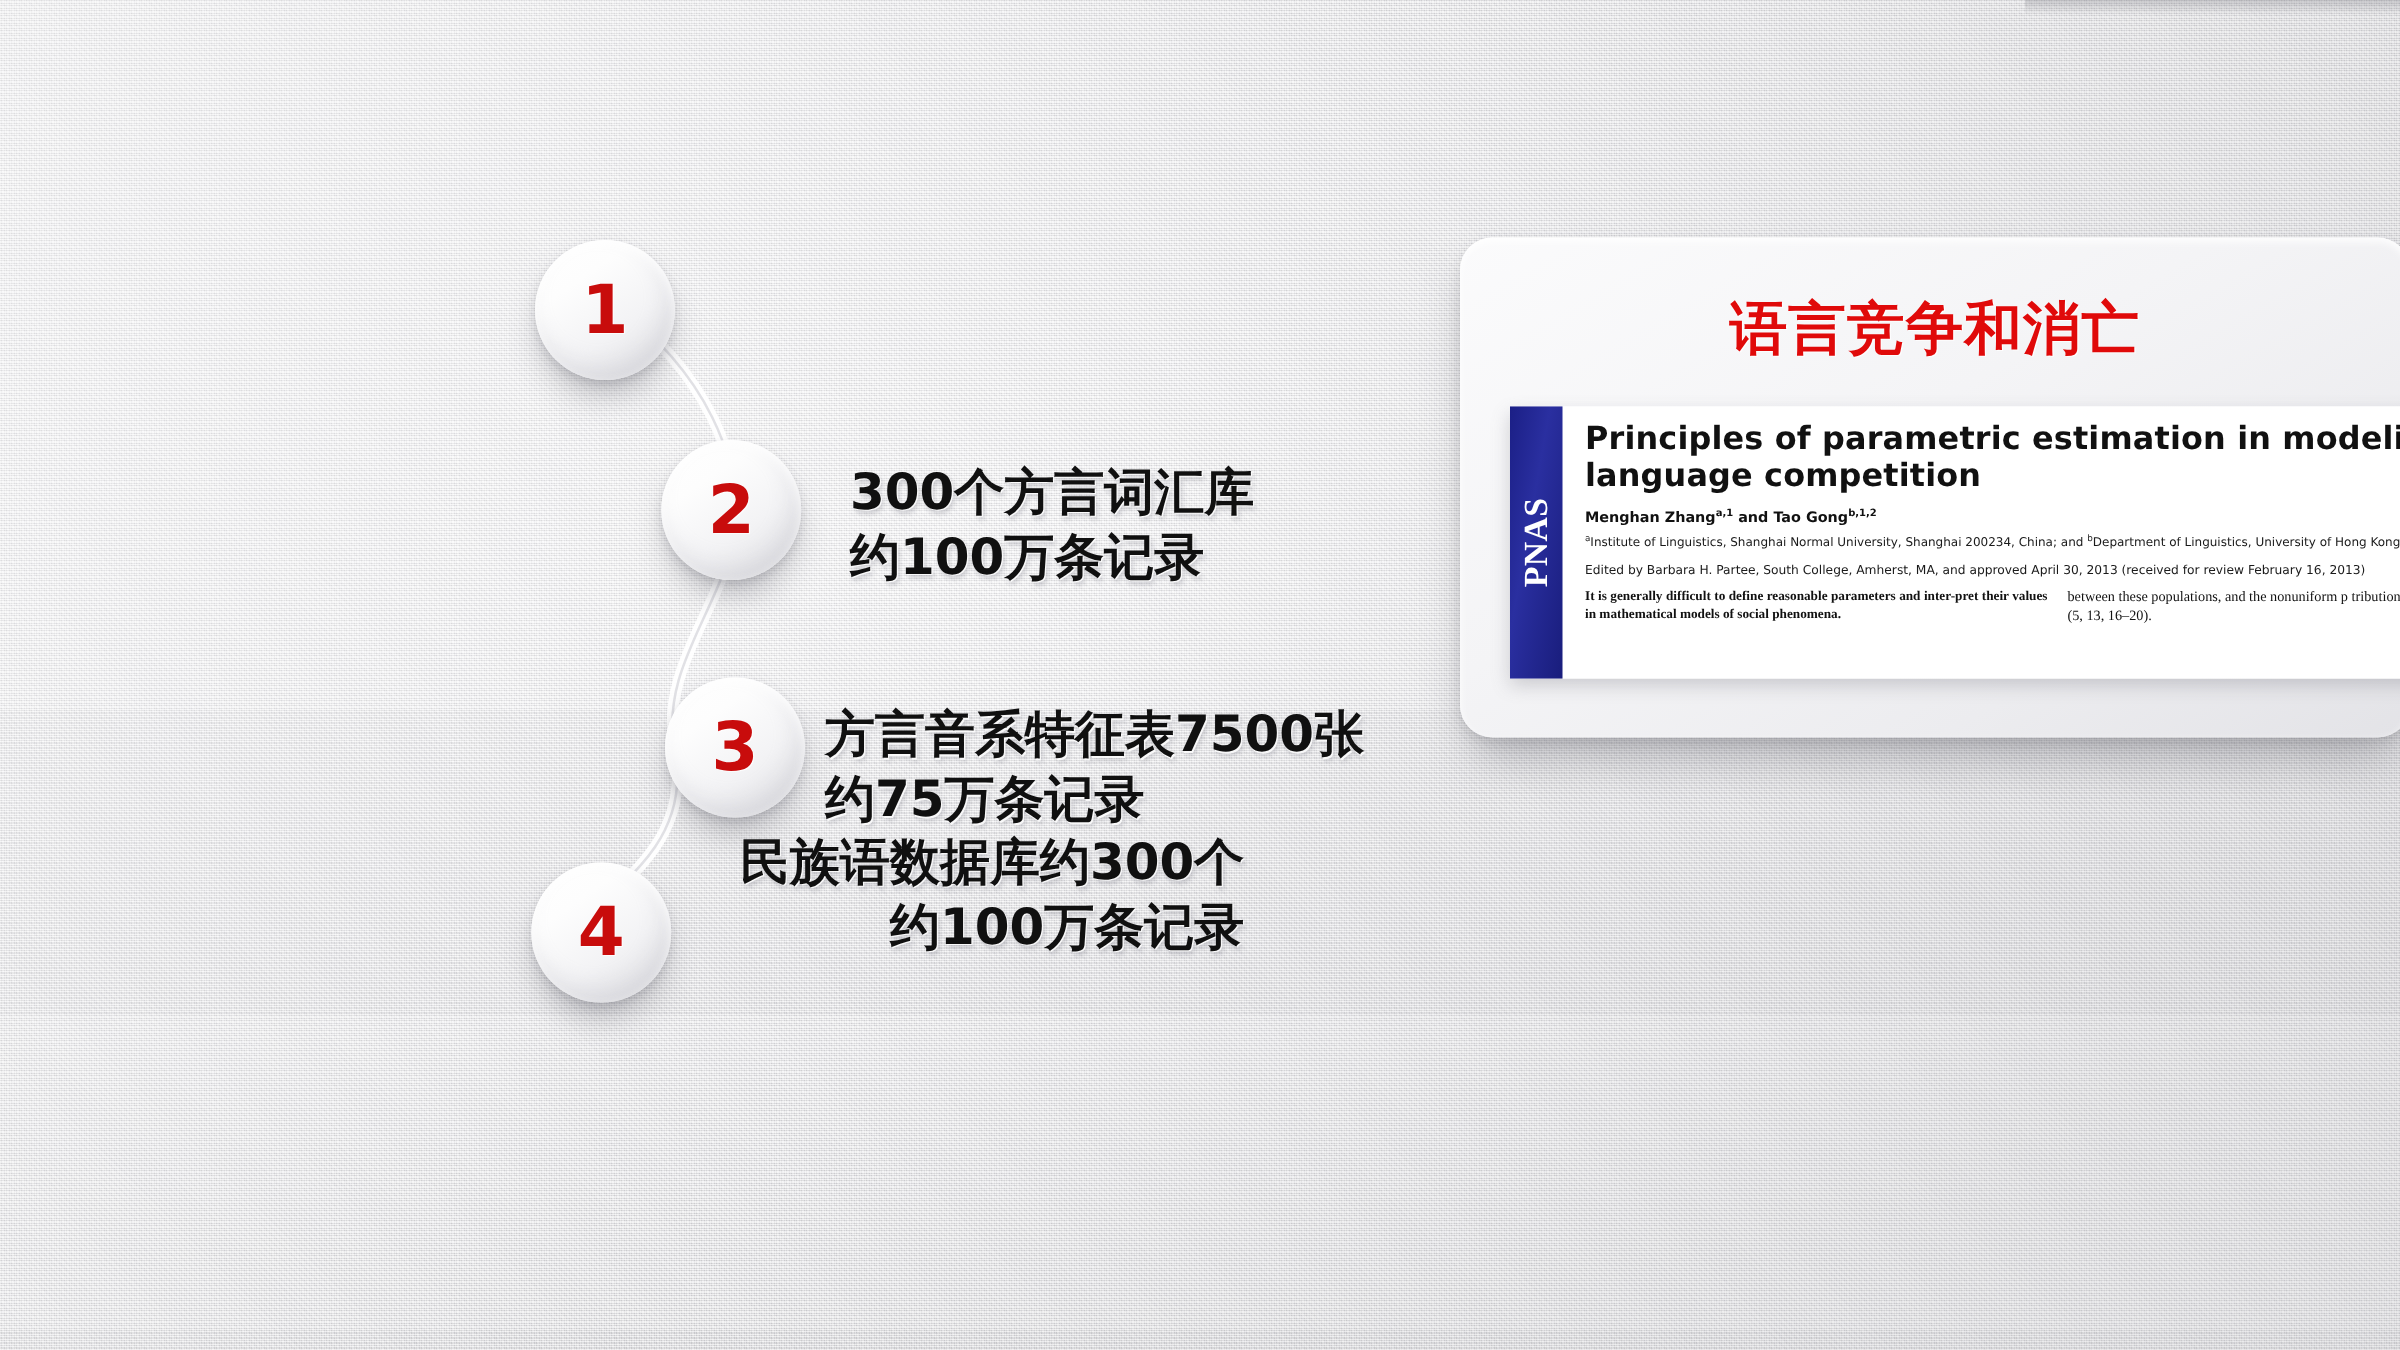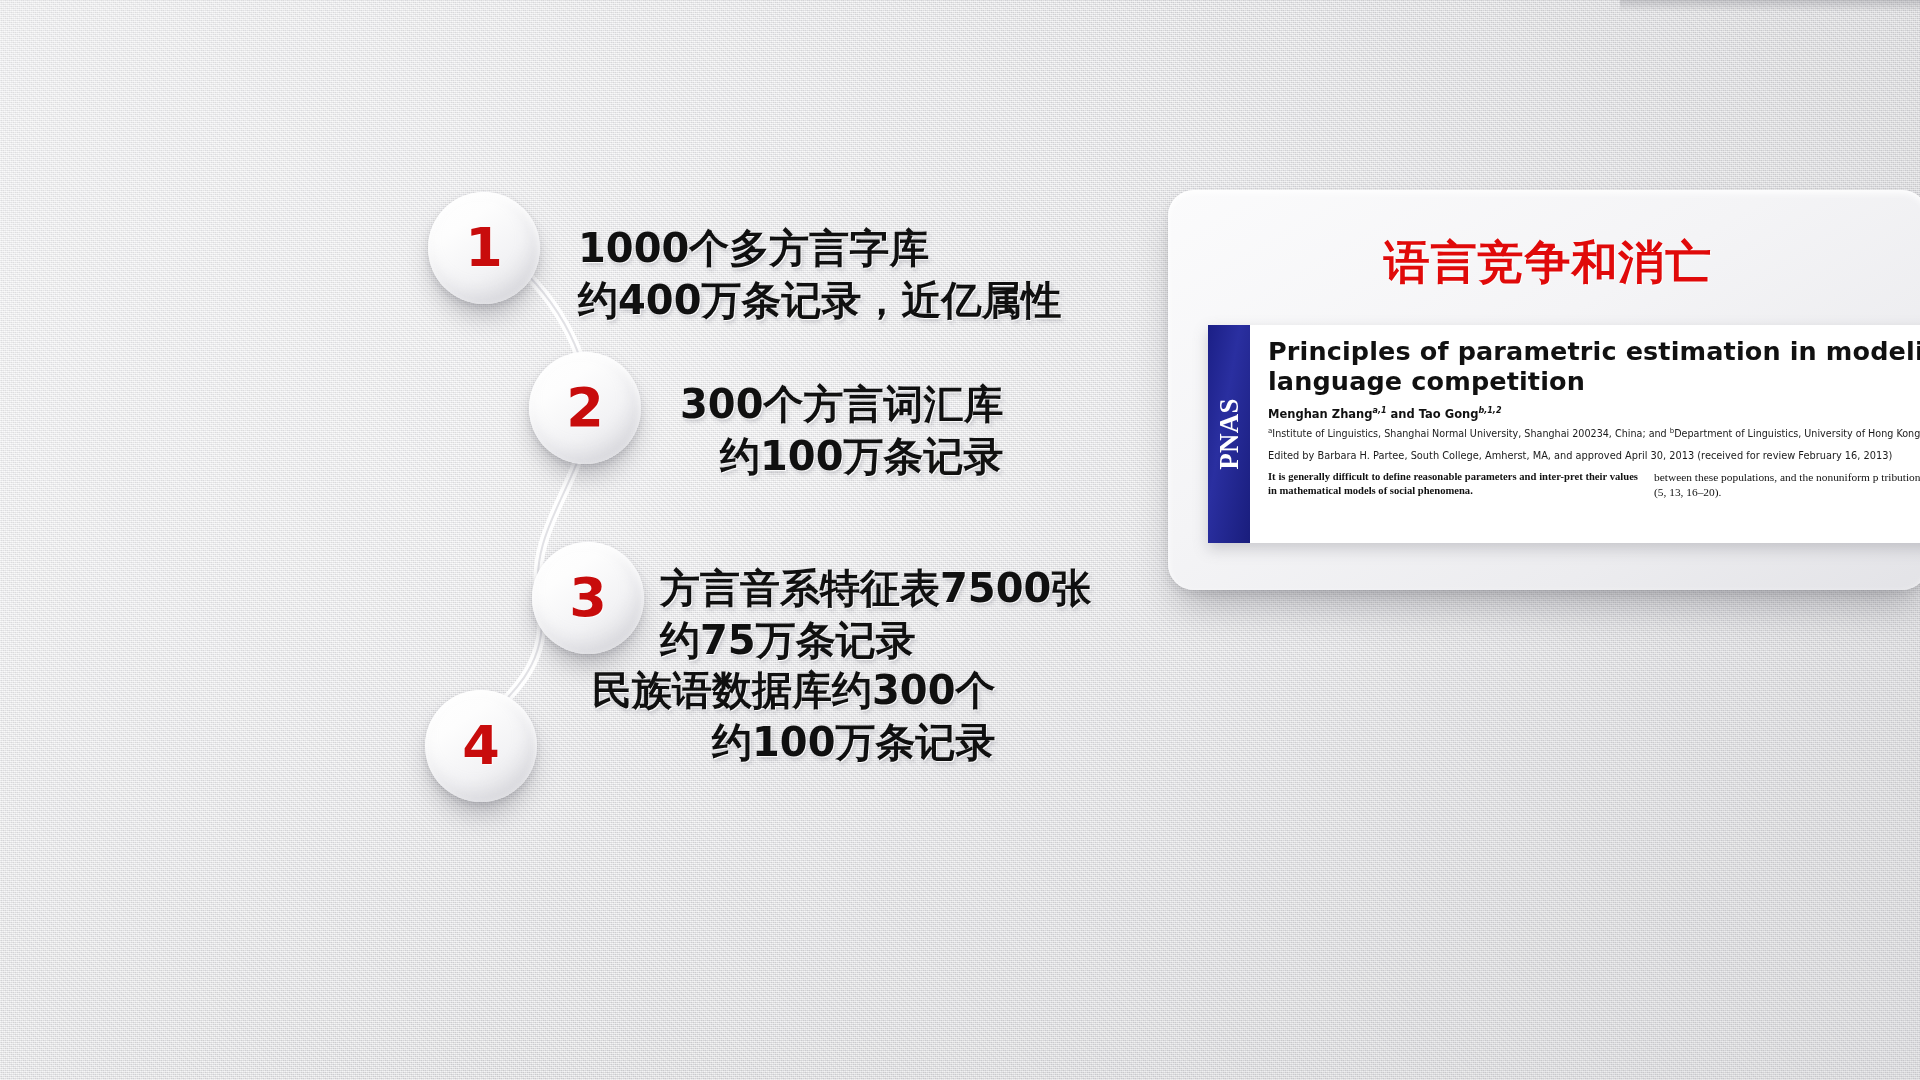--- a/index.html
+++ b/index.html
@@ -102,21 +102,21 @@
     position:absolute;z-index:5;
     color:#101010;
     font-weight:bold;
     font-size:40px;
     line-height:1.30;
     white-space:pre-line;
     text-shadow:1px 1px 0 rgba(255,255,255,.85), 2px 3px 4px rgba(140,140,150,.38);
     font-family:"DejaVu Sans","Liberation Sans",sans-serif;
   }
   .t1{left:578px;top:222px;}
-  .t2{left:680px;top:378px;text-align:right;}
+  .t2{left:680px;top:368px;}
   .t3{left:660px;top:562px;}
   .t4{left:592px;top:664px;text-align:right;}
 
   
   .paper-card{
     position:absolute;
     left:1168px;top:190px;width:760px;height:400px;
     border-radius:26px;
     background:linear-gradient(150deg,#fbfbfc 0%,#f4f4f6 42%,#ececef 74%,#e3e3e7 100%);
     box-shadow:
@@ -169,21 +169,21 @@
     line-height:1.17;
     letter-spacing:.005em;
     font-family:"DejaVu Sans","Liberation Sans",sans-serif;
     white-space:pre-line;
   }
   .ph-authors{
     margin-top:9px;
     color:#111;font-weight:bold;font-size:11.5px;
     font-family:"DejaVu Sans","Liberation Sans",sans-serif;
   }
-  .ph-authors sup{font-size:8px;font-style:italic;}
+  .ph-authors sup{font-size:8px;}
   .ph-affil{
     margin-top:7px;color:#1a1a1a;font-size:9.6px;line-height:1.35;
     font-family:"DejaVu Sans","Liberation Sans",sans-serif;
     white-space:nowrap;
   }
   .ph-affil sup{font-size:7px;}
   .ph-editor{
     margin-top:8px;color:#1a1a1a;font-size:9.8px;
     font-family:"DejaVu Sans","Liberation Sans",sans-serif;
     white-space:nowrap;
@@ -218,22 +218,20 @@
              C 222 486, 178 520, 130 560" fill="none" stroke="#ffffff" stroke-width="9" stroke-linecap="round" opacity="0.95"></path>
     <path d="M 160 62 C 238 120, 262 190, 258 238
              C 254 300, 196 352, 210 420
              C 222 486, 178 520, 130 560" fill="none" stroke="#c9c9cf" stroke-width="2" stroke-linecap="round" opacity="0.55"></path>
   </svg>
 
 
   <div class="bubble b1">
     <span>1</span>
   </div>
-  <div class="item-text t1">1000个多方言字库
- 约400万条记录，近亿属性</div>
 
   <div class="bubble b2">
     <span>2</span>
   </div>
   <div class="item-text t2">300个方言词汇库
 约100万条记录</div>
 
   <div class="bubble b3">
     <span>3</span>
   </div>

